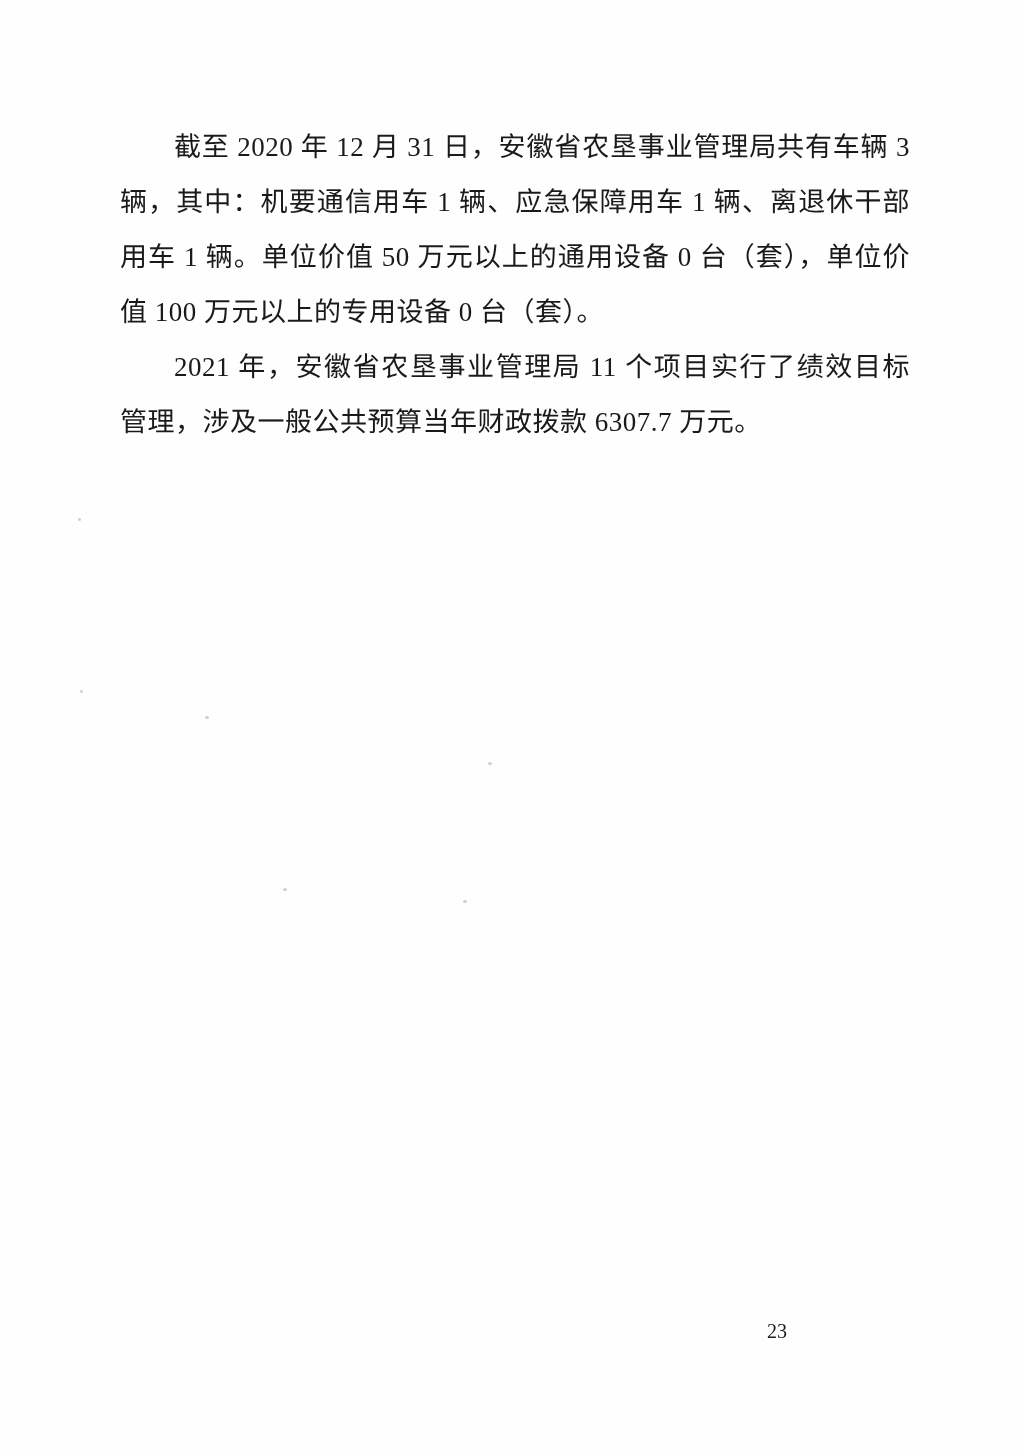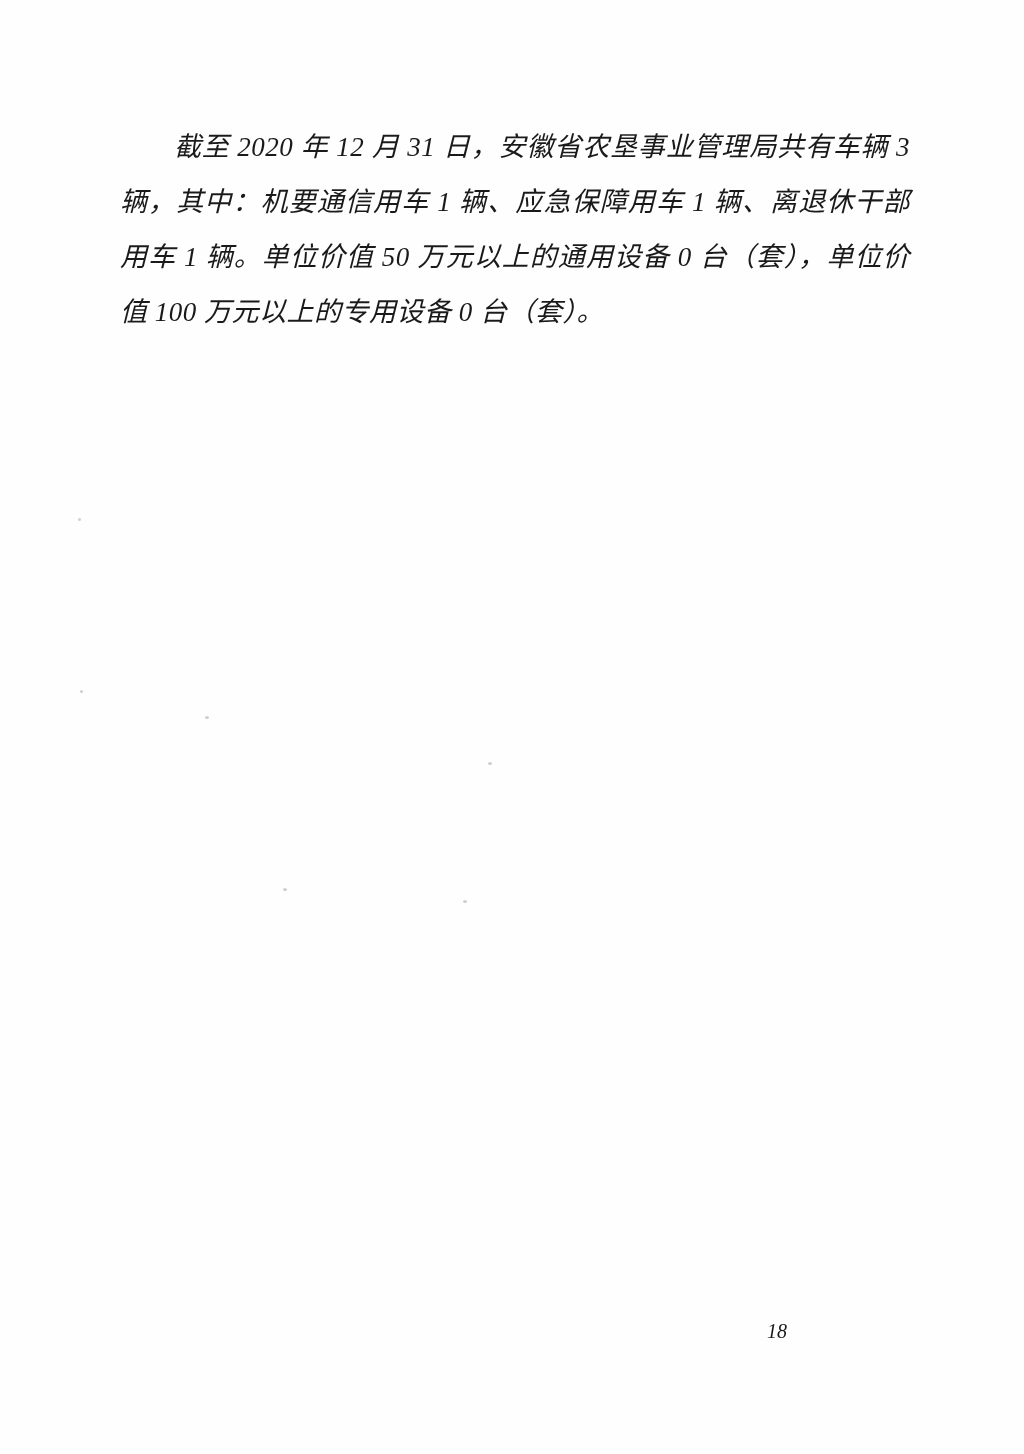--- a/index.html
+++ b/index.html
@@ -8,21 +8,20 @@
     background: #ffffff;
   }
   .page {
     position: relative;
     width: 1024px;
     height: 1454px;
     background: #fefefe;
     overflow: hidden;
     font-family: "Liberation Serif", "DejaVu Serif", serif;
     color: #1a1a1a;
-    font-style: italic;
   }
   .content {
     position: absolute;
     left: 120px;
     top: 120px;
     width: 790px;
   }
   p.para {
     margin: 0 0 0 0;
     font-size: 27px;
@@ -60,16 +59,17 @@
 
   <div class="speck" style="left:78px; top:518px; width:3px; height:3px;"></div>
   <div class="speck" style="left:80px; top:690px; width:3px; height:3px;"></div>
   <div class="speck" style="left:205px; top:716px; width:4px; height:3px;"></div>
   <div class="speck" style="left:488px; top:762px; width:4px; height:3px;"></div>
   <div class="speck" style="left:283px; top:888px; width:4px; height:3px;"></div>
   <div class="speck" style="left:463px; top:900px; width:4px; height:3px;"></div>
 
   <div class="content">
     <p class="para">截至 2020 年 12 月 31 日，安徽省农垦事业管理局共有车辆 3 辆，其中：机要通信用车 1 辆、应急保障用车 1 辆、离退休干部用车 1 辆。单位价值 50 万元以上的通用设备 0 台（套），单位价值 100 万元以上的专用设备 0 台（套）。</p>
+    <p class="para">2021 年，安徽省农垦事业管理局 11 个项目实行了绩效目标管理，涉及一般公共预算当年财政拨款 6307.7 万元。</p>
   </div>
 
-  <div class="page-number">18</div>
+  <div class="page-number">23</div>
 </div>
 
 </body></html>

